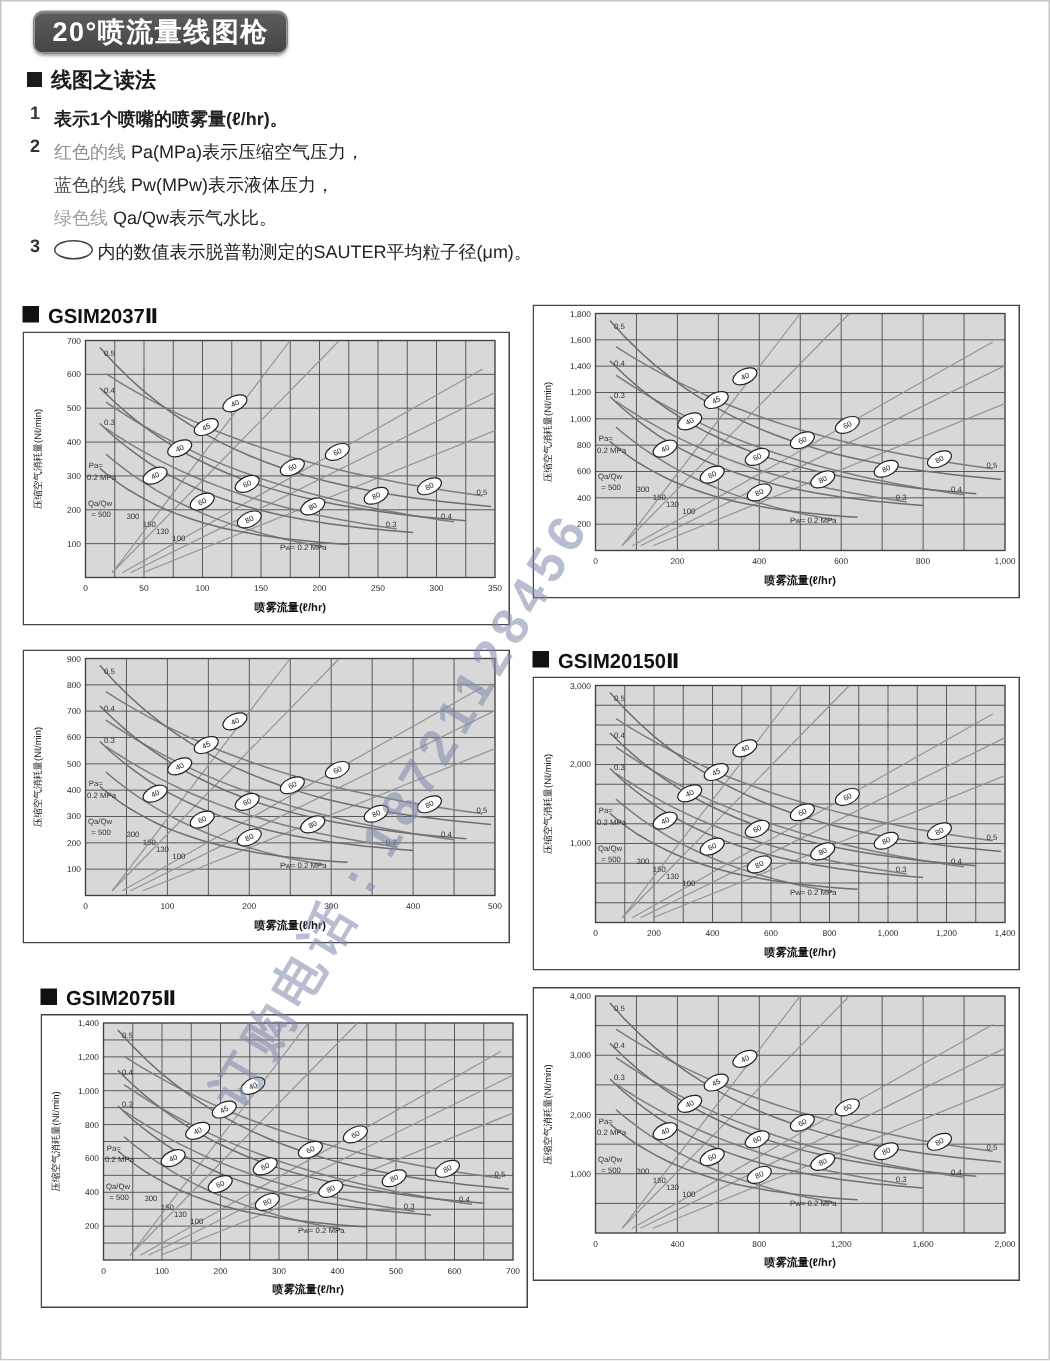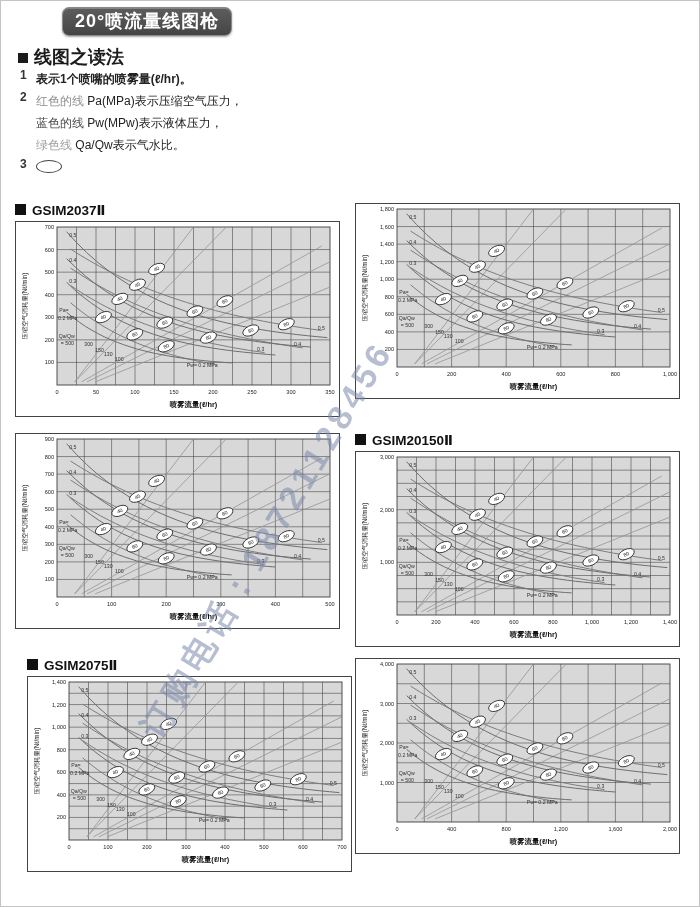--- a/index.html
+++ b/index.html
@@ -8,24 +8,23 @@
     font-family:"Liberation Sans","DejaVu Sans",sans-serif;
   }
   #frame{position:absolute;inset:0;border:1px solid #c4c4c4;pointer-events:none;z-index:50;}
   
   #badge{
     position:absolute;left:22px;top:7px;height:27px;padding:0 12px;
     background:linear-gradient(#5d5d5d,#454545);
     border:1px solid #8a8a8a;border-radius:7px;
     color:#fff;font-size:18px;font-weight:bold;line-height:27px;letter-spacing:1px;
     box-shadow:0 1px 2px rgba(0,0,0,.35), inset 0 1px 0 rgba(255,255,255,.25);
-    margin-left:40px;
   }
   
-  #instr-title{position:absolute;left:18px;top:45px;font-size:18px;font-weight:bold;color:#1b1b1b;}
+  #instr-title{position:absolute;left:18px;top:45px;font-size:14px;font-weight:bold;color:#1b1b1b;}
   #instr-title .sq{display:inline-block;width:10px;height:10px;background:#1b1b1b;margin-right:6px;}
   .instr-item{position:absolute;left:20px;font-size:12px;color:#222;}
   .instr-item .num{display:inline-block;width:16px;font-weight:bold;color:#333;vertical-align:top;}
   .instr-item .lines{display:inline-block;vertical-align:top;}
   .instr-item .line{line-height:22px;white-space:nowrap;}
   .oval{
     display:inline-block;width:24px;height:11px;border:1.3px solid #444;border-radius:50%;
     margin-right:3px;vertical-align:-1px;background:#fff;
   }
   
@@ -48,21 +47,21 @@
 
 <div id="badge">20°喷流量线图枪</div>
 
 <div id="instr-title">
   <span class="sq"></span><span>线图之读法</span>
 </div>
 
 <div id="instr-items">
     <div class="instr-item" style="top: 68px;"><span class="num">1</span><span class="lines"><div class="line"><span style="color: rgb(34, 34, 34); font-weight: bold;">表示1个喷嘴的喷雾量(ℓ/hr)。</span></div></span></div>
     <div class="instr-item" style="top: 90px;"><span class="num">2</span><span class="lines"><div class="line"><span style="color: rgb(143, 143, 143);">红色的线 </span><span style="color: rgb(34, 34, 34);">Pa(MPa)表示压缩空气压力，</span></div><div class="line"><span style="color: rgb(72, 72, 72);">蓝色的线 </span><span style="color: rgb(34, 34, 34);">Pw(MPw)表示液体压力，</span></div><div class="line"><span style="color: rgb(158, 158, 158);">绿色线 </span><span style="color: rgb(34, 34, 34);">Qa/Qw表示气水比。</span></div></span></div>
-    <div class="instr-item" style="top: 157px;"><span class="num">3</span><span class="lines"><div class="line"><span class="oval"></span></div></span></div>
+    <div class="instr-item" style="top: 157px;"><span class="num">3</span><span class="lines"><div class="line"><span class="oval"></span><span style="color: rgb(34, 34, 34);">内的数值表示脱普勒测定的SAUTER平均粒子径(μm)。</span></div></span></div>
   </div>
 
 <div id="panels">
     <div class="panel" style="left: 15px; top: 203px;">
       <div class="panel-title"><span class="sq"></span><span>GSIM2037Ⅱ</span></div>
       <svg width="325" height="196" viewBox="0 0 325 196">
         <rect x="0.5" y="0.5" width="324" height="195" fill="#ffffff" stroke="#444444" stroke-width="1"></rect>
         <rect x="42" y="6" width="273" height="158" fill="#d8d8d8" stroke="#3f3f3f" stroke-width="0.9"></rect>
         <line x1="61.5" y1="6" x2="61.5" y2="164" stroke="#3f3f3f" stroke-width="0.55"></line>
         <line x1="81" y1="6" x2="81" y2="164" stroke="#3f3f3f" stroke-width="0.55"></line>

